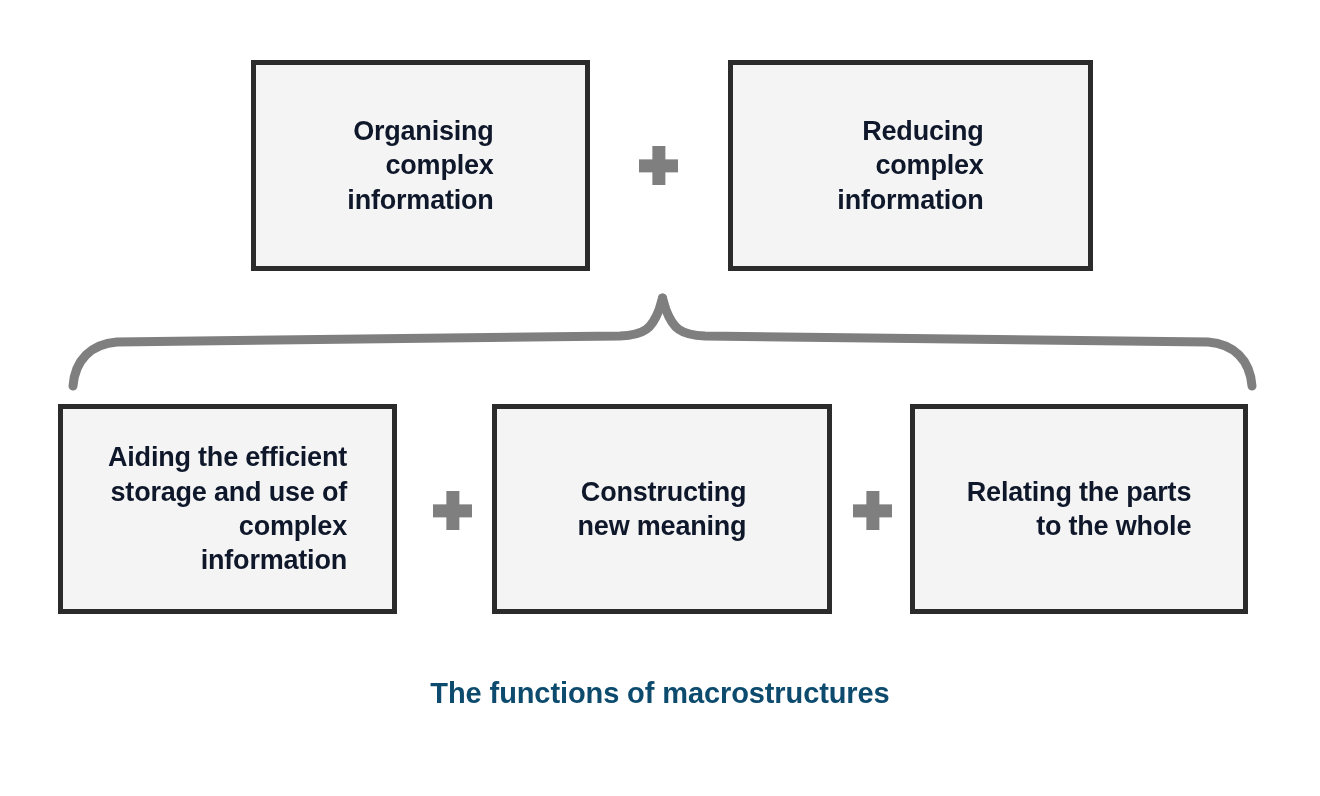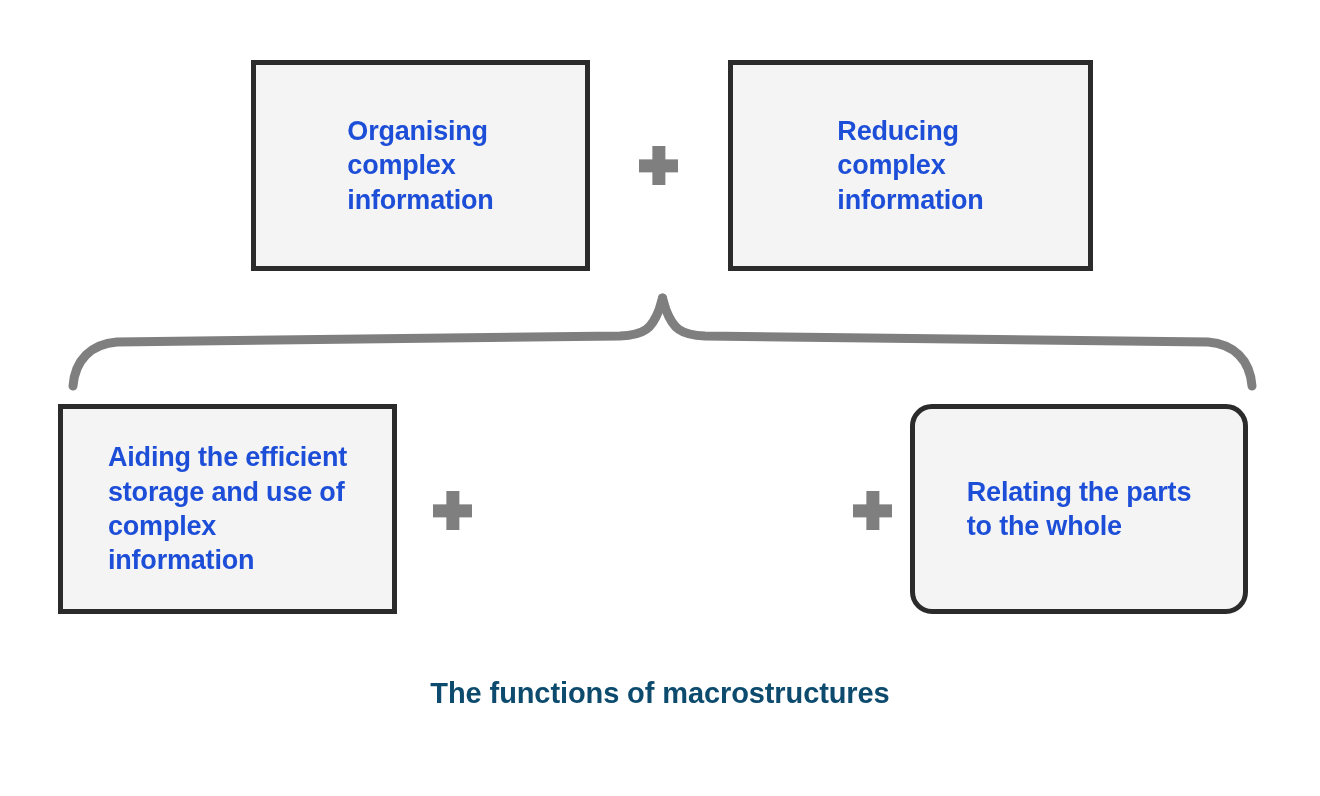--- a/index.html
+++ b/index.html
@@ -22,40 +22,40 @@
 
   
   .node-box {
     position: absolute;
     box-sizing: border-box;
     background: #f4f4f4;
     border: 5px solid #2b2b2b;
     display: flex;
     align-items: center;
     justify-content: center;
-    text-align: left;
-    color: #1d4ed8;
+    text-align: right;
+    color: #0f172a;
     font-weight: bold;
     line-height: 1.27;
     letter-spacing: -0.2px;
     white-space: pre-line;
     padding: 4px 10px;
   }
 
   .node-box.top   { font-size: 27px; }
   .node-box.bottom{ font-size: 27px; }
 
   
   #box-organising   { left: 251px; top: 60px;  width: 339px; height: 211px; }
   #box-reducing     { left: 728px; top: 60px;  width: 365px; height: 211px; }
 
   
   #box-aiding       { left: 58px;  top: 404px; width: 339px; height: 210px; }
   #box-constructing { left: 492px; top: 404px; width: 340px; height: 210px; }
-  #box-relating     { left: 910px; top: 404px; width: 338px; height: 210px; border-radius: 22px; }
+  #box-relating     { left: 910px; top: 404px; width: 338px; height: 210px; }
 
   
   .plus-icon {
     position: absolute;
     color: #7f7f7f;
   }
   .plus-icon .bar-h,
   .plus-icon .bar-v {
     position: absolute;
     background: #7f7f7f;
@@ -135,20 +135,22 @@
   <div class="node-box bottom" id="box-aiding">Aiding the efficient
 storage and use of
 complex
 information</div>
 
   <div class="plus-icon" id="plus-bottom-1">
     <span class="bar-h"></span>
     <span class="bar-v"></span>
   </div>
 
+  <div class="node-box bottom" id="box-constructing">Constructing
+new meaning</div>
 
   <div class="plus-icon" id="plus-bottom-2">
     <span class="bar-h"></span>
     <span class="bar-v"></span>
   </div>
 
   <div class="node-box bottom" id="box-relating">Relating the parts
 to the whole</div>
 
   <div id="diagram-caption">The functions of macrostructures</div>

